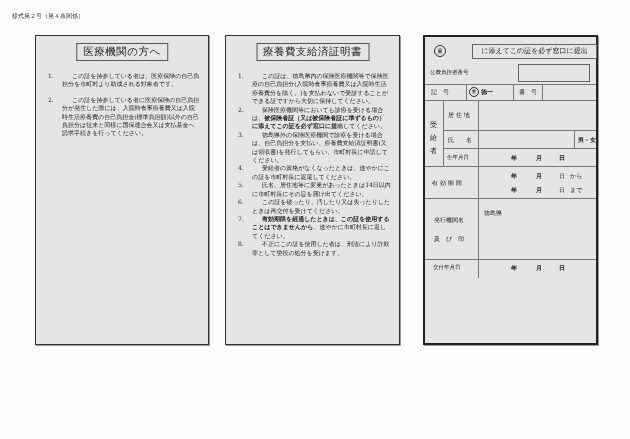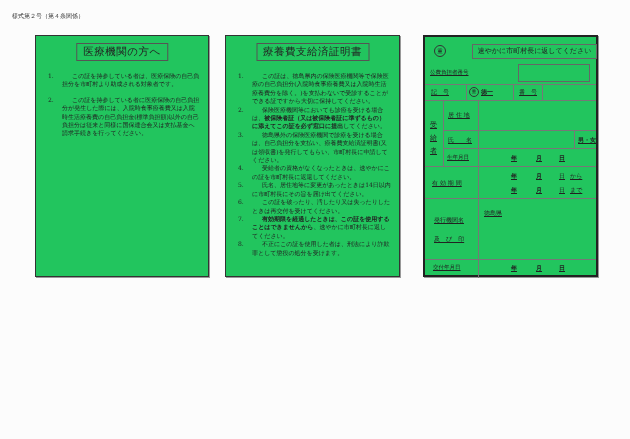--- a/index.html
+++ b/index.html
@@ -1,37 +1,37 @@
 <!DOCTYPE html>
 <html><head>
 <meta charset="utf-8">
 <style>
   html,body{margin:0;padding:0;}
   body{width:630px;height:439px;background:#fcfcfc;position:relative;overflow:hidden;
        font-family:"DejaVu Serif","Liberation Serif",serif;color:#222;}
   .form-no{position:absolute;left:12px;top:12px;font-size:6px;color:#333;}
-  .panel{position:absolute;top:35px;height:242px;background:#22c55e;border:1.5px solid #333;
+  .panel{position:absolute;top:35px;height:310px;background:#e5e5e5;border:1.5px solid #333;
          box-shadow:1px 1px 0 #999;box-sizing:border-box;}
   .p-left{left:35px;width:174px;}
   .p-mid{left:225px;width:175px;}
   .p-right{left:423px;width:175px;border:2px solid #222;}
   .ptitle{position:absolute;left:50%;transform:translateX(-50%);top:7px;border:1px solid #555;
           padding:1px 6px;font-size:10.5px;white-space:nowrap;letter-spacing:0.5px;}
   .items{position:absolute;left:8px;right:8px;top:36px;font-size:6px;line-height:8.4px;}
   .p-mid .items{top:36px;}
   .item{display:flex;margin-bottom:7px;}
   .p-mid .item{margin-bottom:0;}
   .num{width:18px;flex:0 0 18px;padding-left:4px;box-sizing:border-box;}
   .txt{flex:1;text-indent:10px;}
   .bold{font-weight:bold;}
   
   .rc{position:absolute;inset:0;font-size:6px;}
   .hl{position:absolute;left:0;right:0;height:0;border-top:1px solid #777;}
   .vl{position:absolute;width:0;border-left:1px solid #777;}
-  .lbl{position:absolute;white-space:nowrap;text-decoration:underline;}
+  .lbl{position:absolute;white-space:nowrap;}
   .circ{position:absolute;width:10px;height:10px;border:1px solid #333;border-radius:50%;
         font-size:5.5px;text-align:center;line-height:10px;}
   .tbox{position:absolute;left:47px;top:7px;width:123px;height:13px;border:1px solid #666;
         font-size:7px;line-height:13px;text-align:center;white-space:nowrap;}
   .pbox{position:absolute;left:93px;top:27px;width:70px;height:16px;border:1px solid #666;}
   .bold2{font-weight:bold;}
 </style>
 </head>
 <body>
 
@@ -85,21 +85,21 @@
       <div class="item">
         <div class="num">8.</div>
         <div class="txt"><span>不正にこの証を使用した者は、刑法により詐欺罪として懲役の処分を受けます。</span></div>
       </div>
     </div>
 </div>
 
 <div class="panel p-right">
   <div class="rc">
     <div class="circ" style="left:9px;top:8px;">重</div>
-    <div class="tbox">速やかに市町村長に返してください</div>
+    <div class="tbox">に添えてこの証を必ず窓口に提出</div>
 
     <div class="lbl" style="left:5px;top:32px;font-size:5.5px;">公費負担者番号</div>
     <div class="pbox"></div>
 
     <div class="hl" style="top:47px;"></div>
     <div class="hl" style="top:63px;"></div>
     <div class="hl" style="top:129px;"></div>
     <div class="hl" style="top:161px;"></div>
     <div class="hl" style="top:222px;"></div>
     <div class="hl" style="top:93px;left:18px;"></div>

